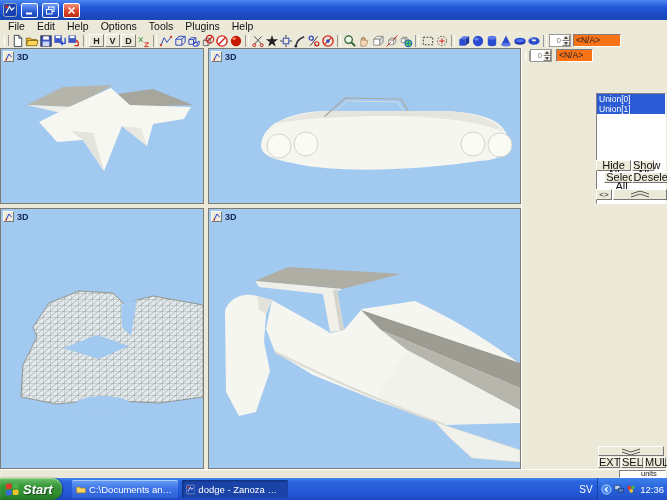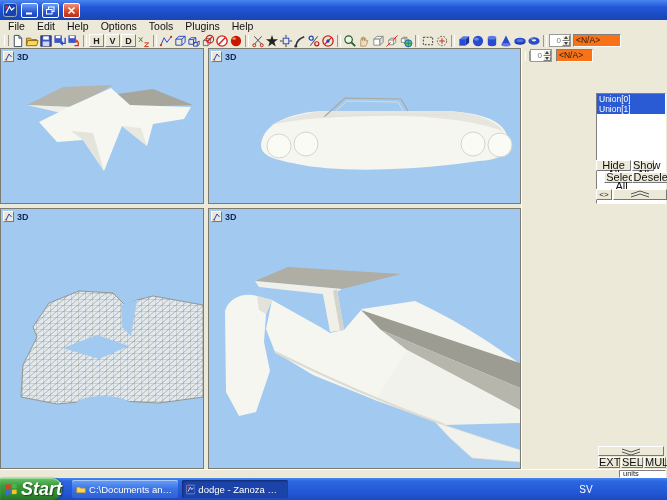--- a/index.html
+++ b/index.html
@@ -54,29 +54,29 @@
   .sli{height:10px;line-height:10px;padding:0 2px;color:#111;}
   .sli.sel{background:#2A5AD4;color:#fff;}
   .rp-btn{position:absolute;height:11px;background:#ECE9D8;border:1px solid;border-color:#fff #777 #777 #fff;
     box-sizing:border-box;font-size:11px;text-align:center;line-height:9px;color:#111;padding:0;
     font-family:"Liberation Sans",sans-serif;}
   .cmd-item{height:11.5px;line-height:11.5px;font-size:9.5px;color:#111;padding-left:2px;}
   
   #statusbar{position:absolute;left:0;top:469px;width:667px;height:9px;background:#ECE9D8;border-top:1px solid #fff;box-sizing:border-box;}
   #units-box{position:absolute;right:1px;top:0;width:47px;height:8px;background:#fff;
     border:1px solid;border-color:#808080 #fff #fff #808080;box-sizing:border-box;
-    font-size:7.5px;line-height:6px;padding-left:3px;color:#222;}
+    font-size:7.5px;line-height:6px;padding-left:21px;color:#222;}
   
   #taskbar{position:absolute;left:0;top:478px;width:667px;height:22px;
     background:linear-gradient(180deg,#4587f2 0%,#2c67e0 15%,#2256d4 70%,#1c4ac0 100%);}
   #startbtn{position:absolute;left:0;top:0;height:22px;width:62px;border-radius:0 10px 10px 0;
     background:linear-gradient(180deg,#6cc26c 0%,#3a9a3a 35%,#2e8a2e 75%,#257425 100%);
     box-shadow:inset 0 1px 1px #9ade9a, 1px 0 2px rgba(0,0,0,.4);
     display:flex;align-items:center;gap:3px;padding-left:5px;box-sizing:border-box;}
-  #startbtn .slabel{color:#fff;font-weight:bold;font-style:italic;font-size:18px;text-shadow:1px 1px 1px #1a4a1a;}
+  #startbtn .slabel{color:#fff;font-weight:bold;font-style:italic;font-size:13px;text-shadow:1px 1px 1px #1a4a1a;}
   .task{position:absolute;top:2px;height:18px;width:106px;border-radius:2px;display:flex;align-items:center;
     gap:3px;padding:0 4px;box-sizing:border-box;font-size:9.5px;color:#fff;white-space:nowrap;overflow:hidden;}
   .task.raised{background:linear-gradient(180deg,#6aa0f6,#3b72e4 50%,#2e60d8);box-shadow:inset 0 1px 0 #a8c8fa;}
   .task.pressed{background:#1b43a8;box-shadow:inset 1px 1px 2px #0e2a70;}
   .task .tlabel{overflow:hidden;text-overflow:ellipsis;}
   #langind{position:absolute;left:577px;top:2px;height:18px;width:18px;color:#fff;font-size:10px;
     display:flex;align-items:center;justify-content:center;}
   #tray{position:absolute;left:597px;top:0;width:70px;height:22px;border-left:1px solid #1a44a8;
     background:linear-gradient(180deg,#3d82ec 0%,#2861da 50%,#2050c8 100%);
     display:flex;align-items:center;gap:2px;padding:0 3px;box-sizing:border-box;}
@@ -528,15 +528,31 @@
       <svg width="11" height="11" viewBox="0 0 14 14">
           <rect x="0.5" y="0.5" width="13" height="13" rx="2" fill="#1840b0" stroke="#9ab"></rect>
           <path d="M3 10 L6.5 3.5 L8.5 7 L11.5 4.5" stroke="#fff" stroke-width="1.2" fill="none"></path>
           <circle cx="3.6" cy="4" r="1.4" fill="#e02818"></circle>
         </svg>
       <span class="tlabel">dodge - Zanoza Mode...</span>
     </div>
 
     <span id="langind">SV</span>
 
+    <div id="tray">
+      <svg width="13" height="13" viewBox="0 0 13 13">
+          <circle cx="6.5" cy="6.5" r="5.5" fill="#3d86ec" stroke="#cfe0fa"></circle>
+          <path d="M7.8 3.8 L5 6.5 L7.8 9.2" fill="none" stroke="#fff" stroke-width="1.4"></path>
+        </svg>
+      <svg width="12" height="12" viewBox="0 0 12 12">
+          <rect x="1" y="2" width="6" height="4.5" fill="#bcd4ee" stroke="#28446e" stroke-width="0.7"></rect>
+          <rect x="5" y="5.5" width="6" height="4.5" fill="#4a7ac8" stroke="#18305a" stroke-width="0.7"></rect>
+        </svg>
+      <svg width="12" height="12" viewBox="0 0 12 12">
+          <circle cx="4" cy="4.5" r="2.4" fill="#e23a2a"></circle>
+          <circle cx="8.4" cy="4" r="2.2" fill="#4ab44a"></circle>
+          <circle cx="6.2" cy="8.2" r="2.3" fill="#f2c22a"></circle>
+        </svg>
+      <span id="clock">12:36</span>
+    </div>
   </div>
 
 </div>
 
 </body></html>

